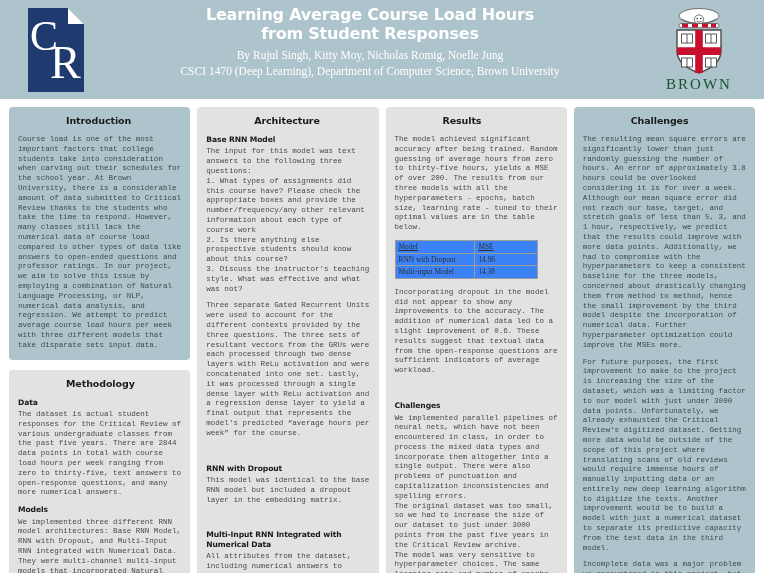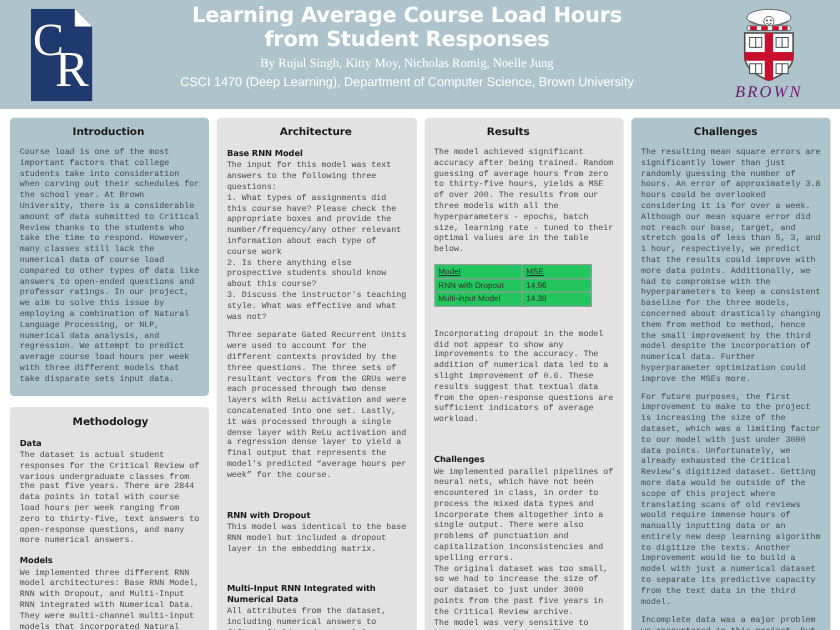--- a/index.html
+++ b/index.html
@@ -33,36 +33,36 @@
   }
   .header-title-block {
     flex: 1;
     text-align: center;
     padding: 0 6px;
     margin-top: -2px;
   }
   .poster-title {
     font-family: "DejaVu Sans", sans-serif;
     font-weight: bold;
-    font-size: 19px;
+    font-size: 16px;
     line-height: 1.16;
     color: #ffffff;
     letter-spacing: -0.2px;
     margin: 0 0 4px 0;
   }
   .poster-title .line2 { display: block; }
   .poster-authors {
     font-family: "Liberation Serif", serif;
     font-size: 11.5px;
     color: #ffffff;
     line-height: 1.35;
     margin: 0;
   }
   .poster-affil {
-    font-family: Liberation Sans, sans-serif;
+    font-family: Liberation Serif, serif;
     font-size: 11.5px;
     color: #ffffff;
     line-height: 1.35;
     margin: 1px 0 11px 0;
   }
 
   
   .cr-logo {
     width: 56px;
     height: 84px;
@@ -80,24 +80,23 @@
     margin-right: 8px;
     display: flex;
     flex-direction: column;
     align-items: center;
     justify-content: center;
   }
   .brown-wordmark {
     font-family: "Liberation Serif", serif;
     font-size: 15px;
     letter-spacing: 2.0px;
-    color: #701a75;
+    color: #14532d;
     margin-top: 1px;
     text-align: left;
-    font-style: italic;
   }
 
   
   .columns {
     display: flex;
     gap: 7px;
     padding: 8px 9px 0 9px;
     box-sizing: border-box;
     height: 474px;
     align-items: flex-start;
@@ -144,24 +143,24 @@
     white-space: pre-line;
   }
   .panel.blue .body-text { color: #3f4a4e; }
   .body-text:last-child { margin-bottom: 0; }
   .gap-top { margin-top: 25px; }
 
   
   .results-table {
     border-collapse: collapse;
     width: 88%;
-    margin: 2px 0 21px 0;
-    font-family: Liberation Sans, sans-serif;
+    margin: 2px 0 9px 0;
+    font-family: Liberation Serif, serif;
     font-size: 7.4px;
-    background: #22c55e;
+    background: #3b82f6;
   }
   .results-table th,
   .results-table td {
     border: 1px solid #9b9b9b;
     padding: 1px 3px;
     text-align: left;
     color: #2e2e2e;
     line-height: 1.3;
   }
   .results-table th {

